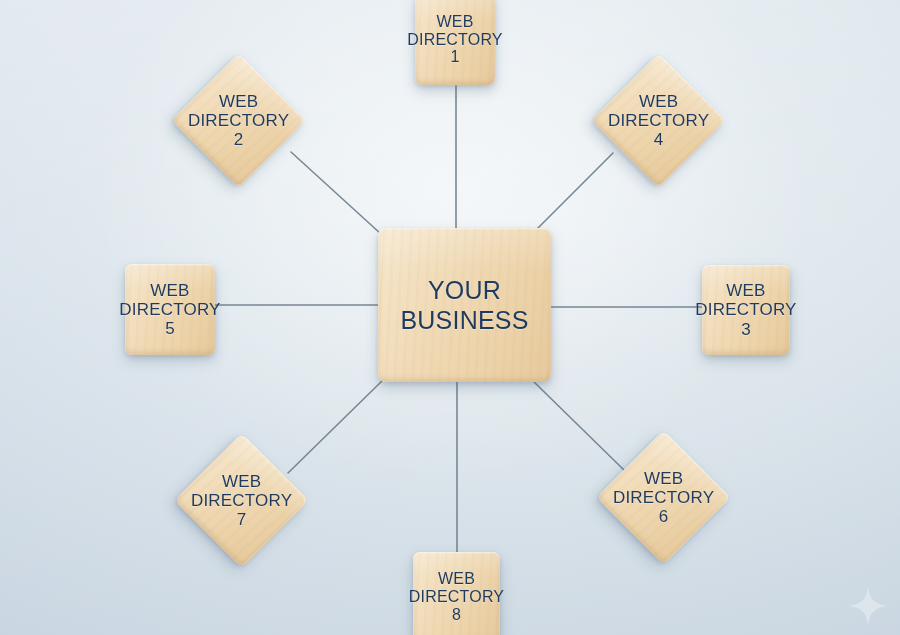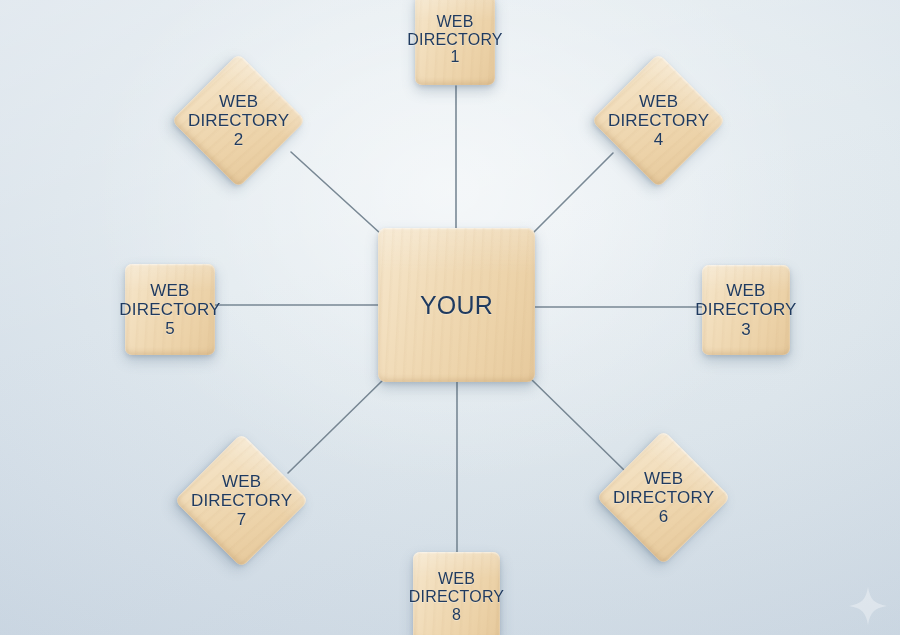--- a/index.html
+++ b/index.html
@@ -90,21 +90,21 @@
     line-height: 1.08;
     letter-spacing: 0.2px;
     white-space: nowrap;
     text-shadow: 0 1px 0 rgba(255,255,255,0.30);
   }
 
   
   .block.center {
     left: 378px;
     top: 228px;
-    width: 157px;
+    width: 173px;
     height: 154px;
     border-radius: 8px;
   }
   .block.center .label {
     font-size: 25px;
     line-height: 1.22;
   }
 
   
   .block.sat {
@@ -171,21 +171,21 @@
 
       <line x1="531" y1="379" x2="624" y2="470"></line>
 
       <line x1="383" y1="380" x2="288" y2="473"></line>
 
       <line x1="457" y1="382" x2="457" y2="553"></line>
     </g>
   </svg>
 
   <div class="block center" id="blk-center">
-    <div class="label"><span>YOUR</span><br></div>
+    <div class="label"><span>YOUR</span><br><span>BUSINESS</span></div>
   </div>
 
   <div class="block sat" id="blk-1">
     <div class="label"><span>WEB</span><br><span>DIRECTORY</span><br><span>1</span></div>
   </div>
 
   <div class="block sat diamond" id="blk-2">
     <div class="label"><span>WEB</span><br><span>DIRECTORY</span><br><span>2</span></div>
   </div>
 

